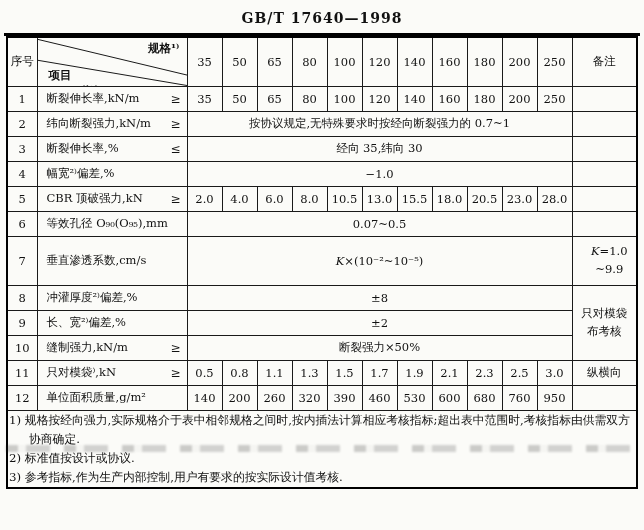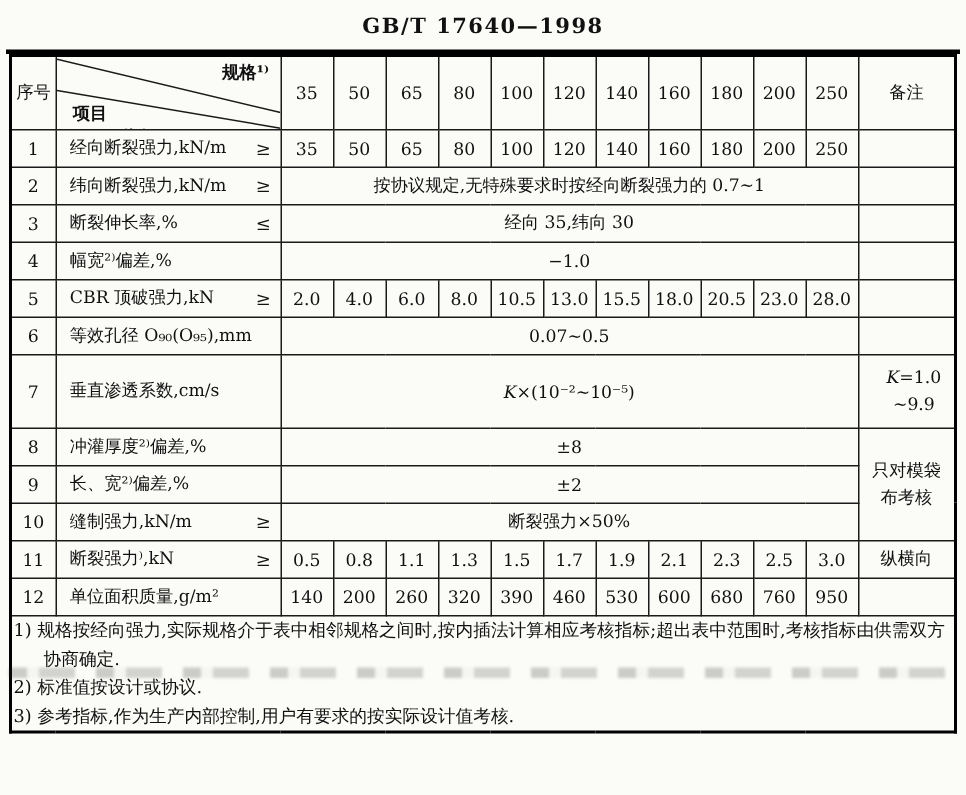--- a/index.html
+++ b/index.html
@@ -119,21 +119,21 @@
           <th class="c">200</th>
           <th class="c">250</th>
           <th class="c">备注</th>
         </tr>
     </thead>
     <tbody id="table-body">
         <tr class="row">
           <td class="c">1</td>
           <td class="lbl">
             <div class="lblflex">
-              <span class="lbltext">经向断裂强力,kN/m</span>
+              <span class="lbltext">断裂伸长率,kN/m</span>
               <span class="op">≥</span>
             </div>
           </td>
           <td class="c">35</td>
           <td class="c">50</td>
           <td class="c">65</td>
           <td class="c">80</td>
           <td class="c">100</td>
           <td class="c">120</td>
           <td class="c">140</td>
@@ -251,21 +251,21 @@
               <span class="lbltext">缝制强力,kN/m</span>
               <span class="op">≥</span>
             </div>
           </td>
           <td class="spanv" colspan="11">断裂强力×50%</td>
         </tr>
         <tr class="row">
           <td class="c">11</td>
           <td class="lbl">
             <div class="lblflex">
-              <span class="lbltext">断裂强力⁾,kN</span>
+              <span class="lbltext">只对模袋⁾,kN</span>
               <span class="op">≥</span>
             </div>
           </td>
           <td class="c">0.5</td>
           <td class="c">0.8</td>
           <td class="c">1.1</td>
           <td class="c">1.3</td>
           <td class="c">1.5</td>
           <td class="c">1.7</td>
           <td class="c">1.9</td>

